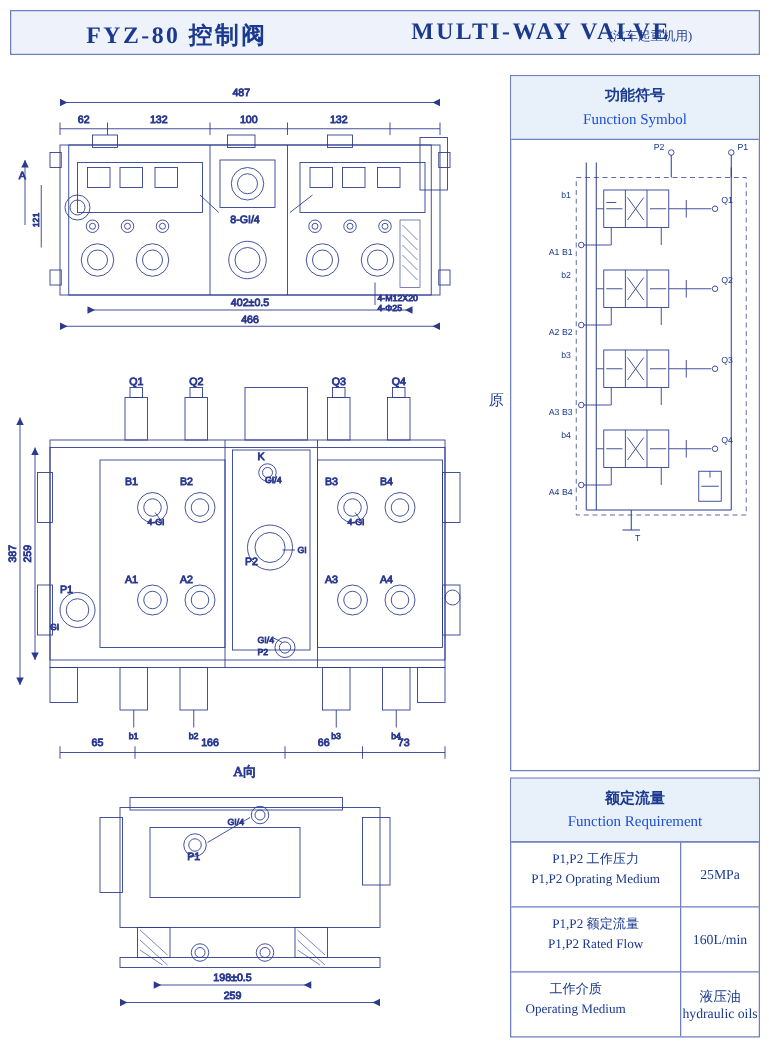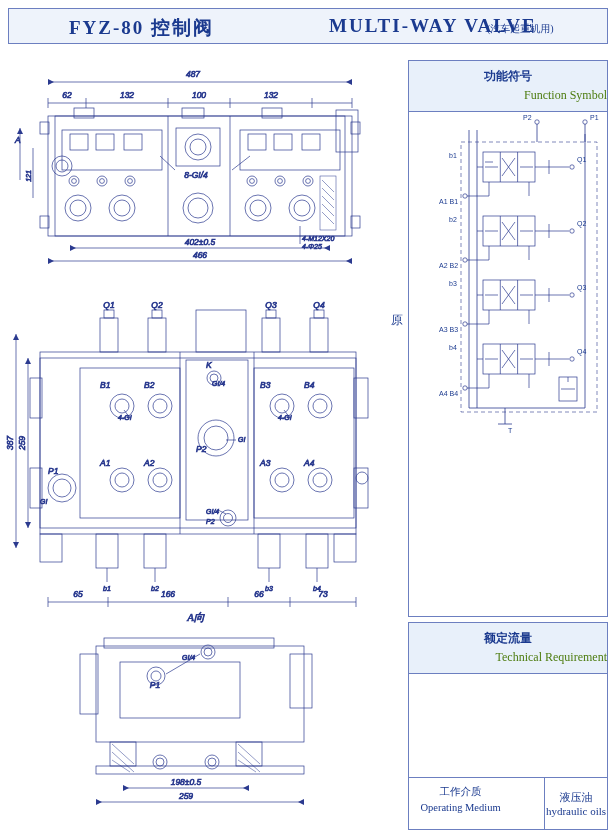--- a/index.html
+++ b/index.html
@@ -29,21 +29,21 @@
   }
   .header .title-sub{
     position:absolute;left:478px;top:13px;
     font-size:10px;color:#1b3a8f;
   }
 
   
   .panel{position:absolute;border:1px solid #6c7fc0;background:#ffffff;}
   .panel-head{background:#e8f0fa;border-bottom:1px solid #6c7fc0;text-align:center;}
   .panel-head .l1{font-size:12px;color:#1b3a8f;padding-top:7px;font-weight:bold;}
-  .panel-head .l2{font-size:12px;color:#4d7c0f;padding:3px 0 7px;text-align:right;}
+  .panel-head .l2{font-size:12px;color:#1d4ed8;padding:3px 0 7px;}
 
   #symbol-panel{left:408px;top:60px;width:198px;height:555px;}
   #symbol-panel .panel-head{height:50px;width:100%;}
   #symbol-body{position:absolute;left:0;top:51px;width:198px;height:503px;}
 
   #tech-panel{left:408px;top:622px;width:198px;height:206px;}
   #tech-panel .panel-head{height:50px;width:100%;}
   .tech-row{
     position:absolute;left:0;width:198px;border-top:1px solid #6c7fc0;
     display:flex;align-items:stretch;
@@ -183,35 +183,53 @@
 
   <div style="position:absolute;left:388px;top:310px;">
     <svg width="18" height="130" viewBox="0 0 18 130">
       <text class="vtext" x="9" y="14" text-anchor="middle">液 压 原 理 图</text>
     </svg>
   </div>
 
   <div class="panel" id="tech-panel">
     <div class="panel-head">
       <div class="l1">额定流量</div>
-      <div class="l2">Technical Requirement</div>
+      <div class="l2">Function Requirement</div>
+    </div>
+    <div class="tech-row" style="top:50px;height:52px;">
+      <div class="c1">
+        <div class="cn">P1,P2  工作压力</div>
+        <div class="en">P1,P2  Oprating Medium</div>
+      </div>
+      <div class="c2">
+          <div class="val">25MPa</div>
+        </div>
+    </div>
+    <div class="tech-row" style="top:102px;height:52px;">
+      <div class="c1">
+        <div class="cn">P1,P2  额定流量</div>
+        <div class="en">P1,P2  Rated Flow</div>
+      </div>
+      <div class="c2">
+          <div class="val">160L/min</div>
+        </div>
     </div>
     <div class="tech-row" style="top:154px;height:51px;gap:32px;">
       <div class="c1">
         <div class="cn">工作介质</div>
         <div class="en">Operating Medium</div>
       </div>
       <div class="c2">
         <div class="val">液压油</div>
         <div class="val">hydraulic oils</div>
       </div>
     </div>
   </div>
 
-  <div style="position:absolute;left:0;top:48px;width:404px;height:788px;font-style:italic;">
+  <div style="position:absolute;left:0;top:48px;width:404px;height:788px;">
   <svg width="404" height="788" viewBox="0 0 404 788">
     <g stroke="#2b3a8f" fill="none" stroke-width="0.7">
 
     <line x1="48" y1="34" x2="352" y2="34"></line>
     <path d="M48 31 L54 34 L48 37 Z" fill="#2b3a8f" stroke="none"></path>
     <path d="M352 31 L346 34 L352 37 Z" fill="#2b3a8f" stroke="none"></path>
     <text class="lbl-b" x="193" y="29" text-anchor="middle">487</text>
 
     <line x1="48" y1="55" x2="352" y2="55"></line>
     <line x1="48" y1="50" x2="48" y2="60"></line>

